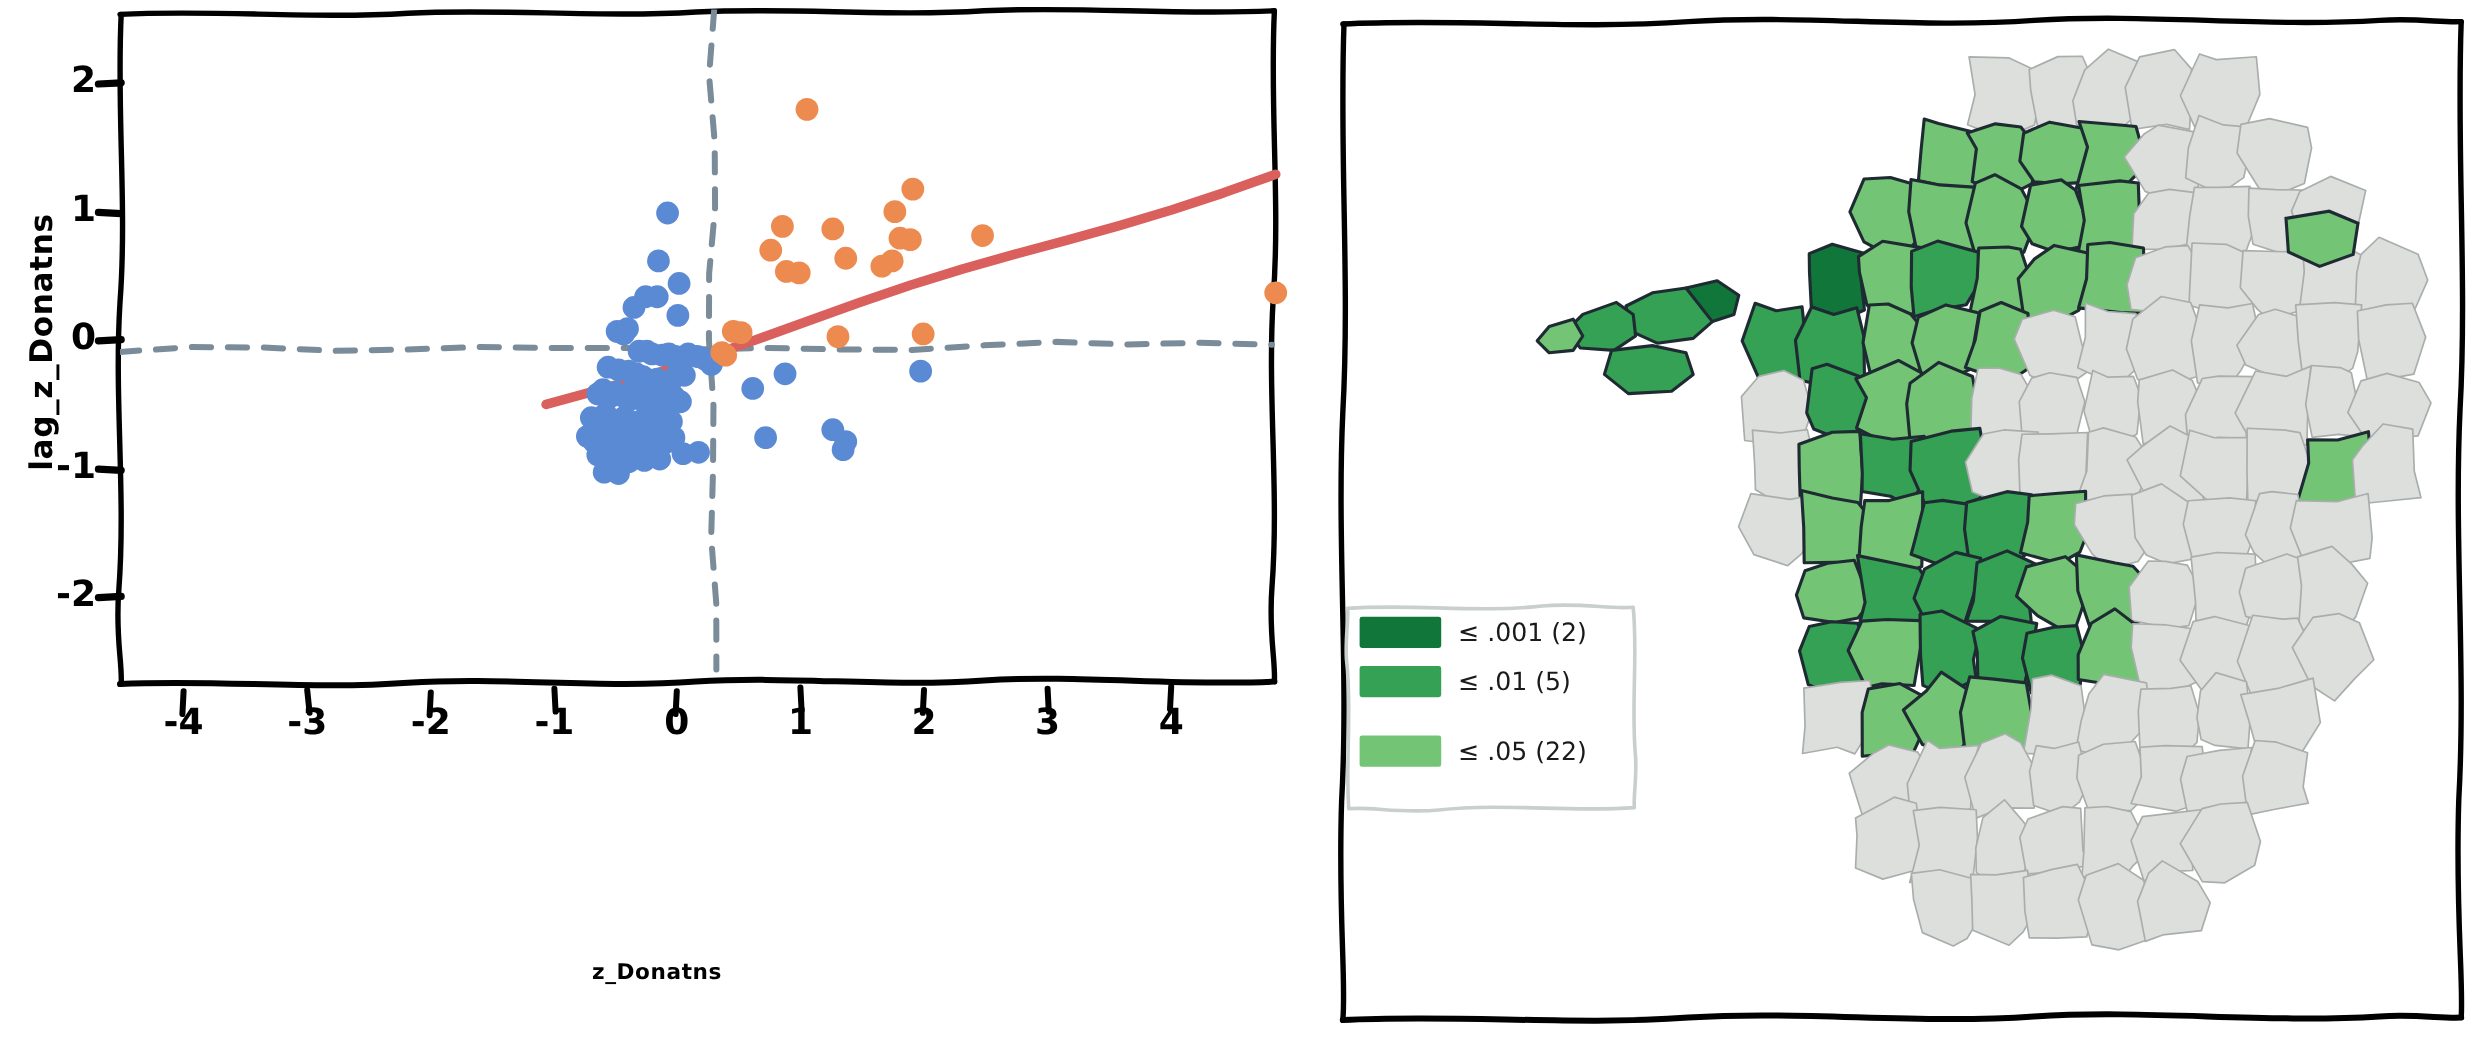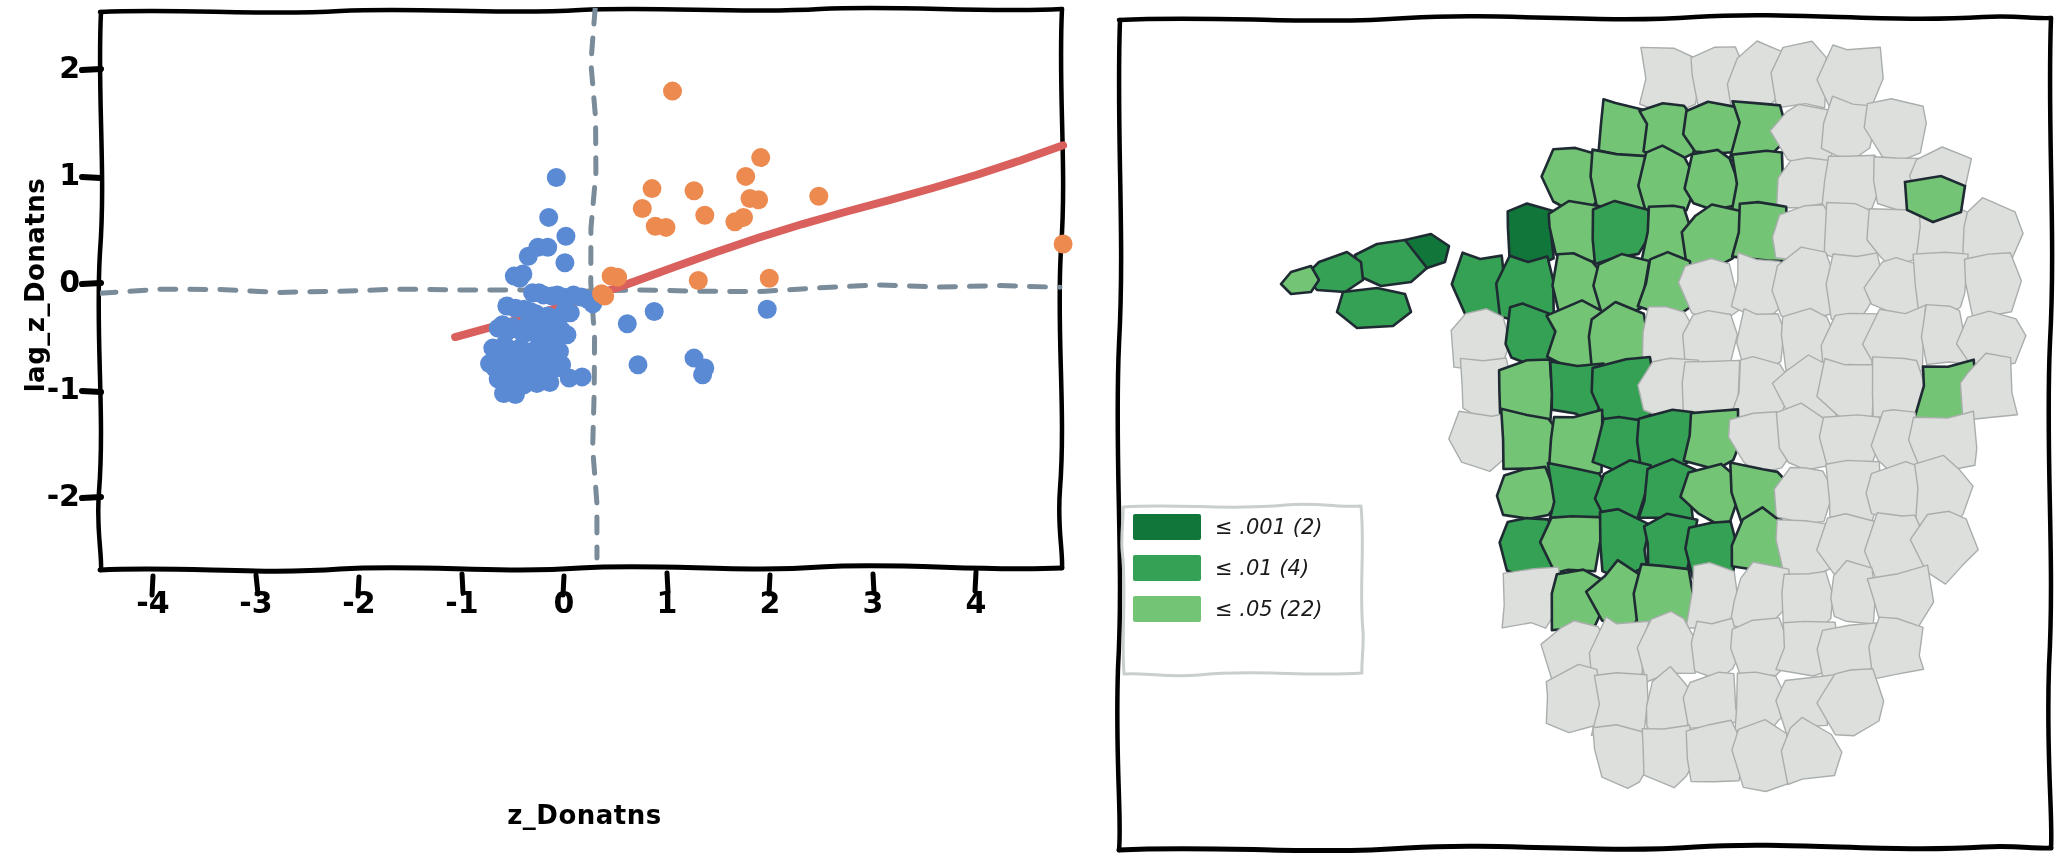--- a/index.html
+++ b/index.html
@@ -13,39 +13,39 @@
   
   #scatter-panel{left:0;top:0;width:1095px;height:864px;}
   #scatter-plot-area{position:absolute;left:100px;top:8px;width:990px;height:565px;}
   #scatter-svg{position:absolute;left:0;top:0;}
 
   .axis-label{
     position:absolute;color:#000;
     font-family:"DejaVu Sans",sans-serif;
     font-weight:700;letter-spacing:.5px;
   }
-  #xaxis-title{left:0;top:800px;width:1095px;text-align:center;font-size:26px;margin-left:37px;}
+  #xaxis-title{left:0;top:800px;width:1095px;text-align:center;font-size:18px;}
   #yaxis-title{
     left:-130px;top:270px;width:330px;text-align:center;font-size:26px;
     transform:rotate(-90deg);transform-origin:50% 50%;
   }
   .tick-label{
     position:absolute;color:#000;font-size:30px;font-weight:700;
     font-family:"DejaVu Sans",sans-serif;text-align:center;
   }
   .xtick{width:60px;top:585px;}
   .ytick{width:70px;text-align:right;}
 
   
   #map-panel{left:1105px;top:0;width:960px;height:864px;}
   #map-svg{position:absolute;left:0;top:0;}
 
   
   #map-legend{
-    position:absolute;left:12px;top:497px;width:248px;height:180px;font-style:italic;
+    position:absolute;left:12px;top:497px;width:248px;height:180px;
   }
   #legend-box-svg{position:absolute;left:0;top:0;}
   .legend-row{
     position:absolute;left:16px;width:218px;height:36px;
     display:flex;align-items:center;
   }
   .legend-swatch{
     width:68px;height:26px;flex:0 0 68px;margin-right:14px;
     border-radius:2px;
   }
@@ -392,21 +392,21 @@
                  C 190,180 136,172 82,178 C 50,181 24,175 7,177
                  C 4,136 10,94 5,52 C 4,34 7,18 6,10 Z" fill="#ffffff" stroke="#c9cfcc" stroke-width="3" stroke-linejoin="round"></path>
       </svg>
 
       <div class="legend-row" style="top:12px;">
         <div class="legend-swatch" id="sw0" style="background: rgb(17, 118, 58);"></div>
         <div class="legend-text">≤ .001 (2)</div>
       </div>
       <div class="legend-row" style="top:53px;">
         <div class="legend-swatch" id="sw1" style="background: rgb(53, 161, 84);"></div>
-        <div class="legend-text">≤ .01 (4)</div>
+        <div class="legend-text">≤ .01 (5)</div>
       </div>
-      <div class="legend-row" style="top:94px;">
+      <div class="legend-row" style="top:111px;">
         <div class="legend-swatch" id="sw2" style="background: rgb(116, 196, 118);"></div>
         <div class="legend-text">≤ .05 (22)</div>
       </div>
     </div>
   </div>
 </div>
 
 </body></html>

